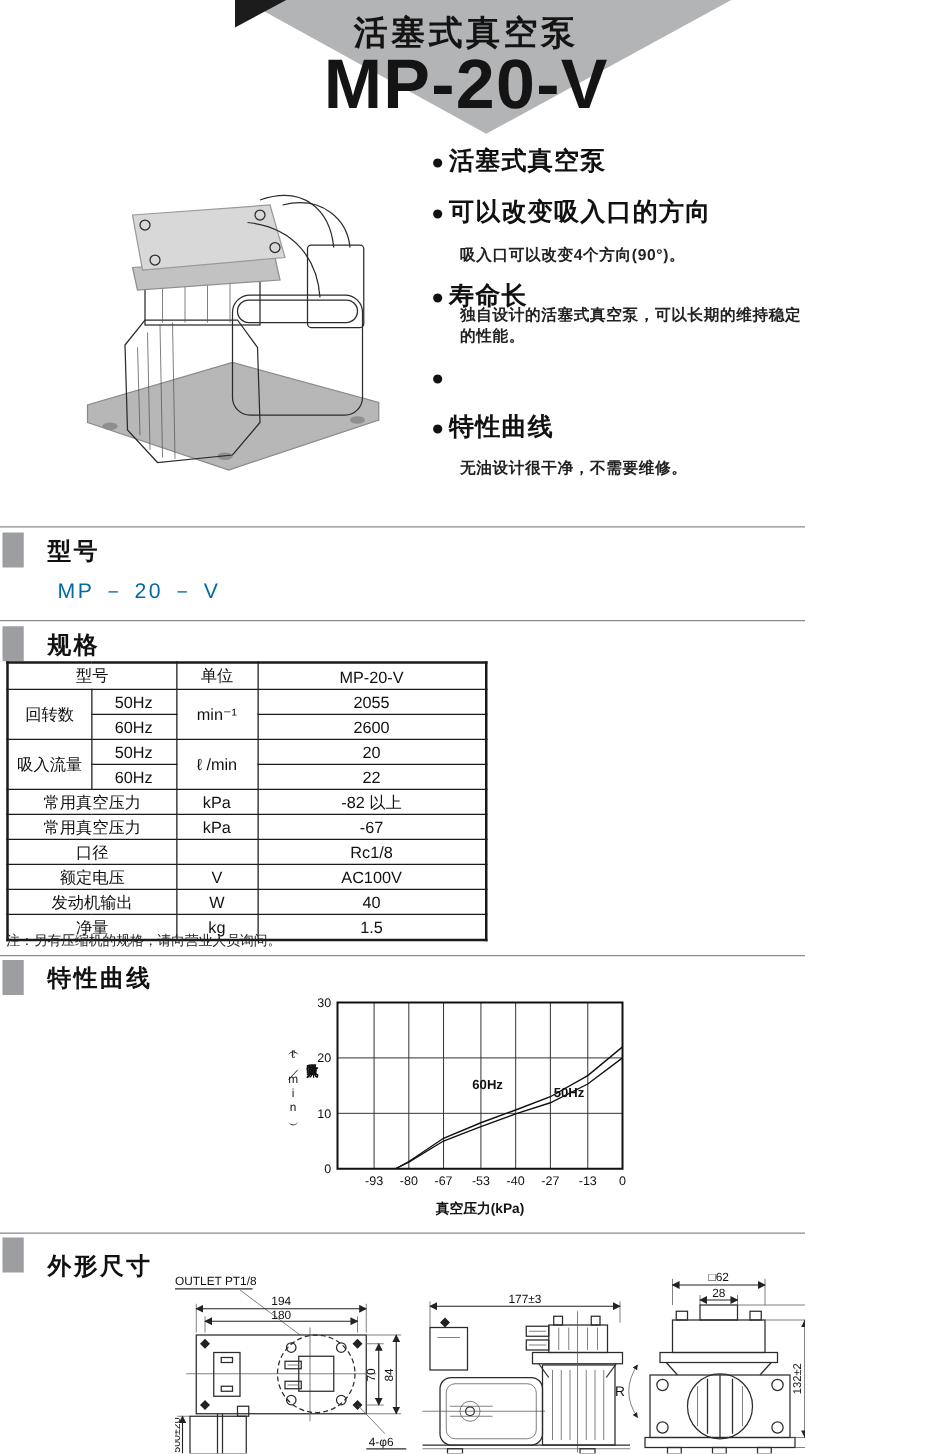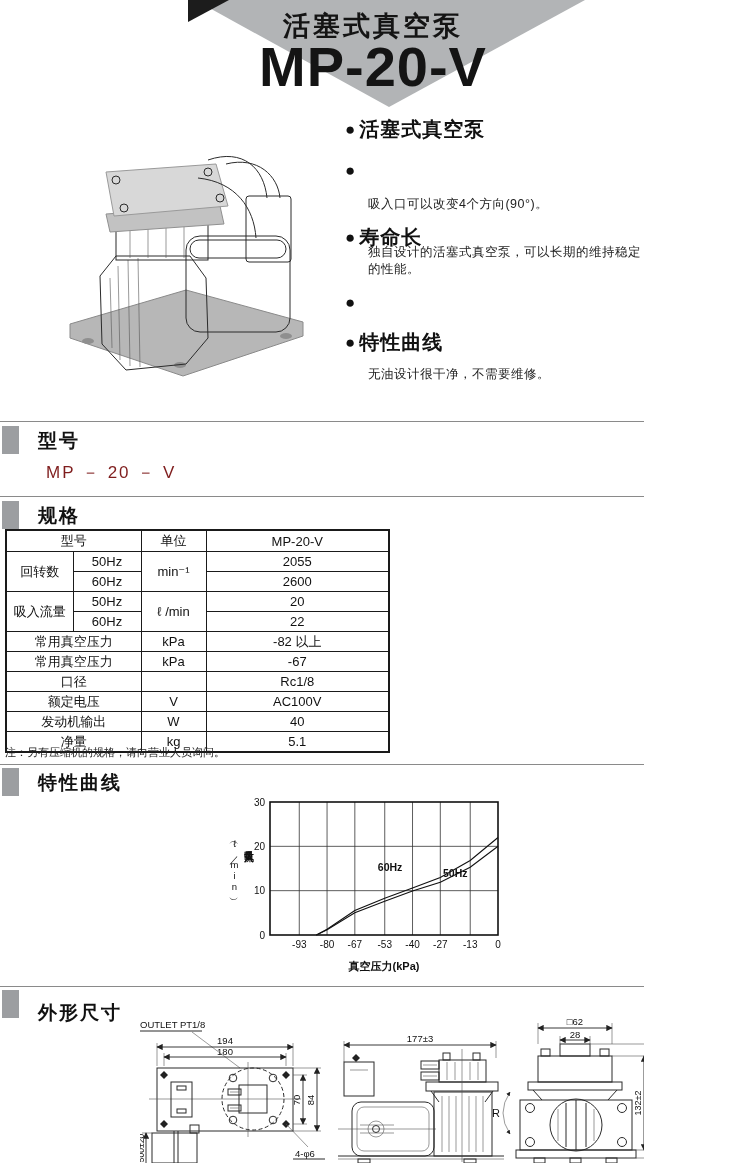--- a/index.html
+++ b/index.html
@@ -6,26 +6,26 @@
   #page{position:relative;width:644px;height:1163px;background:#ffffff;overflow:hidden;
         font-family:"Liberation Sans","DejaVu Sans",sans-serif;color:#111;}
   .abs{position:absolute;}
   
   .hdr-sub{top:8px;left:0;width:746px;text-align:center;font-size:27px;font-weight:bold;letter-spacing:3px;color:#141414;}
   .hdr-title{top:34px;left:0;width:746px;text-align:center;font-size:56px;font-weight:bold;letter-spacing:1px;color:#141414;}
   
   .feat{left:345px;display:flex;align-items:flex-start;gap:4px;}
   .feat .bullet{font-size:17px;line-height:24px;}
   .feat .flabel{font-size:20px;font-weight:bold;line-height:23px;letter-spacing:1px;}
-  .fdesc{left:368px;font-size:12.5px;font-weight:normal;color:#222;letter-spacing:0.5px;}
+  .fdesc{left:368px;font-size:12.5px;font-weight:bold;color:#222;letter-spacing:0.5px;}
   
   .sec-line{left:0;width:746px;height:0;border-top:1px solid #8a8a8a;}
   .sec-sq{left:2px;width:17px;height:28px;background:#9c9ea1;}
   .sec-title{left:38px;font-size:19px;font-weight:bold;letter-spacing:2px;}
-  .model-value{left:46px;font-size:17px;letter-spacing:2px;color:#7f1d1d;}
+  .model-value{left:46px;font-size:17px;letter-spacing:2px;color:#0369a1;}
   
   table.spec{border-collapse:collapse;table-layout:fixed;font-size:13px;}
   table.spec th,table.spec td{border:1px solid #1a1a1a;text-align:center;padding:0;height:19px;
       font-weight:normal;overflow:hidden;white-space:nowrap;}
   table.spec tr.hdr th{height:20px;}
   table.spec{border:2px solid #1a1a1a;}
   .note{left:5px;font-size:11px;font-weight:normal;color:#222;}
   .mm-note{font-size:17px;color:#222;}
   
   .vtext{writing-mode:vertical-rl;text-orientation:upright;font-size:9.5px;line-height:12px;color:#111;}
@@ -78,20 +78,21 @@
       <path d="M 140,30 C 178,34 196,60 198,90" stroke="#8f8f8f" stroke-width="3"></path>
     </g>
   </svg>
 
   <div class="abs feat" style="top:118px">
     <span class="bullet">●</span>
     <span class="flabel">活塞式真空泵</span>
   </div>
   <div class="abs feat" style="top:159px">
     <span class="bullet">●</span>
+    <span class="flabel">可以改变吸入口的方向</span>
   </div>
   <div class="abs fdesc" style="top:196px">吸入口可以改变4个方向(90°)。</div>
   <div class="abs feat" style="top:226px">
     <span class="bullet">●</span>
     <span class="flabel">寿命长</span>
   </div>
   <div class="abs fdesc" style="top:244px">独自设计的活塞式真空泵，可以长期的维持稳定的性能。</div>
   <div class="abs feat" style="top:291px">
     <span class="bullet">●</span>
   </div>
@@ -164,21 +165,21 @@
       <td>AC100V</td>
     </tr>
     <tr>
       <td colspan="2">发动机输出</td>
       <td>W</td>
       <td>40</td>
     </tr>
     <tr>
       <td colspan="2">净量</td>
       <td>kg</td>
-      <td>5.1</td>
+      <td>1.5</td>
     </tr>
   </tbody>
     </table>
   <div class="abs note" style="top:745px">注：另有压缩机的规格，请向营业人员询问。</div>
 
   <div class="abs sec-line" style="top:764px"></div>
   <div class="abs sec-sq" style="top:768px"></div>
   <div class="abs sec-title" style="top:770px">特性曲线</div>
 
   <div class="abs" style="left:225px;top:786px;width:310px;height:200px">

